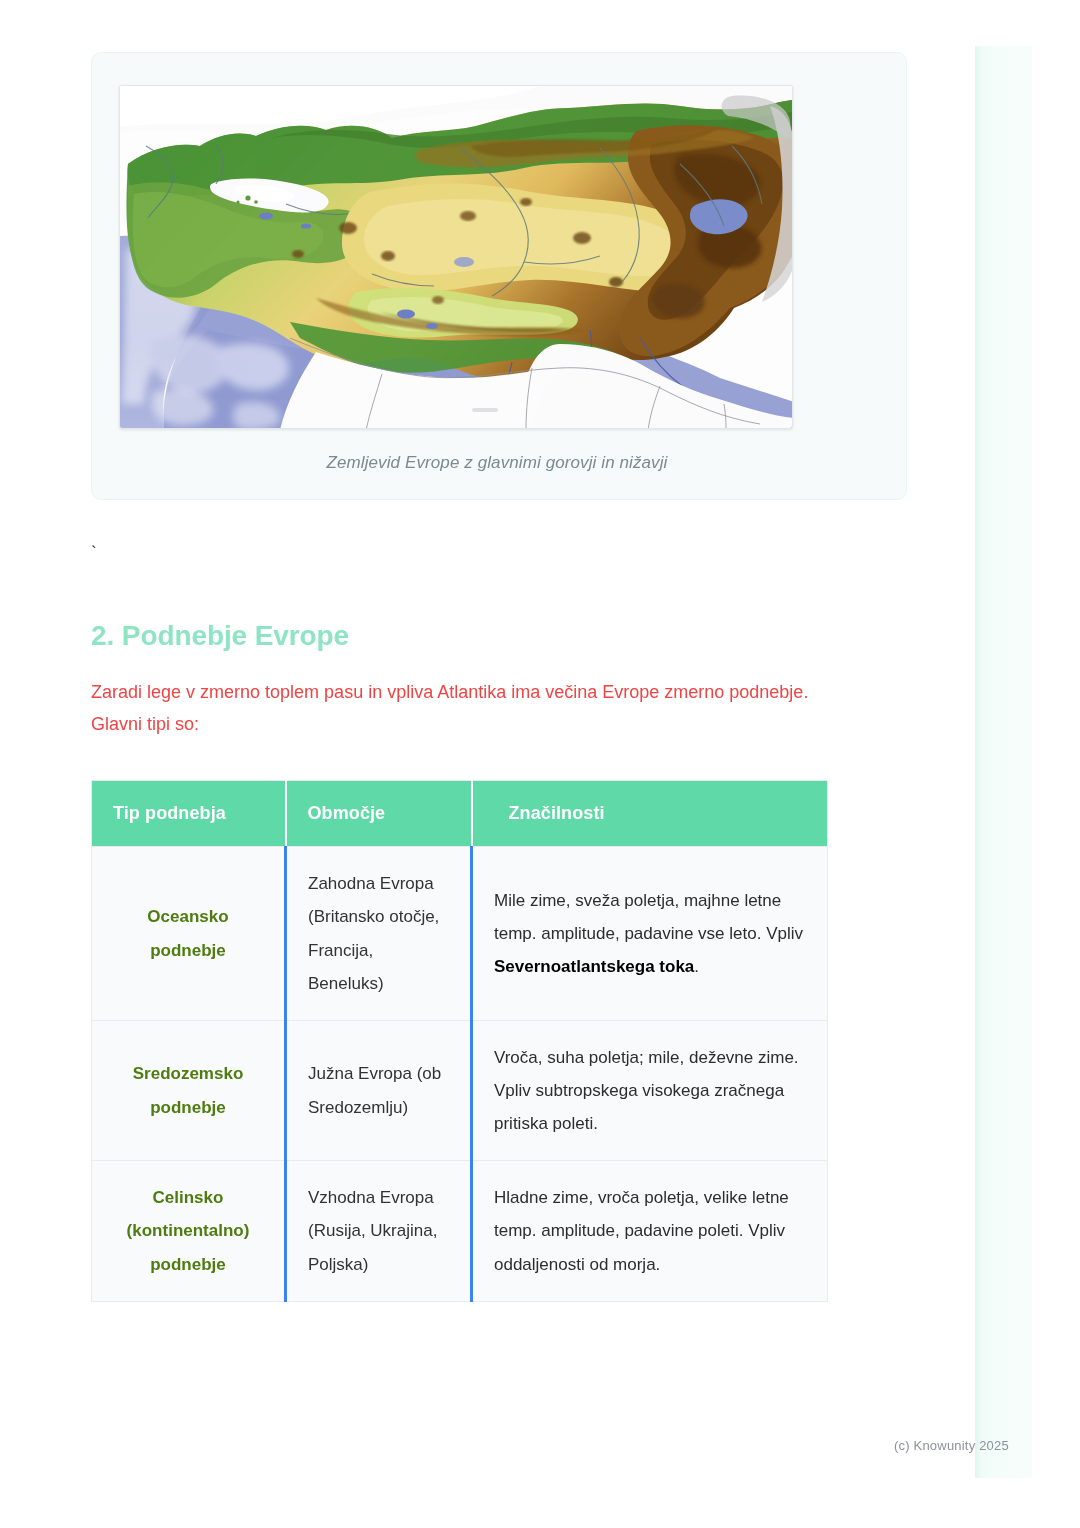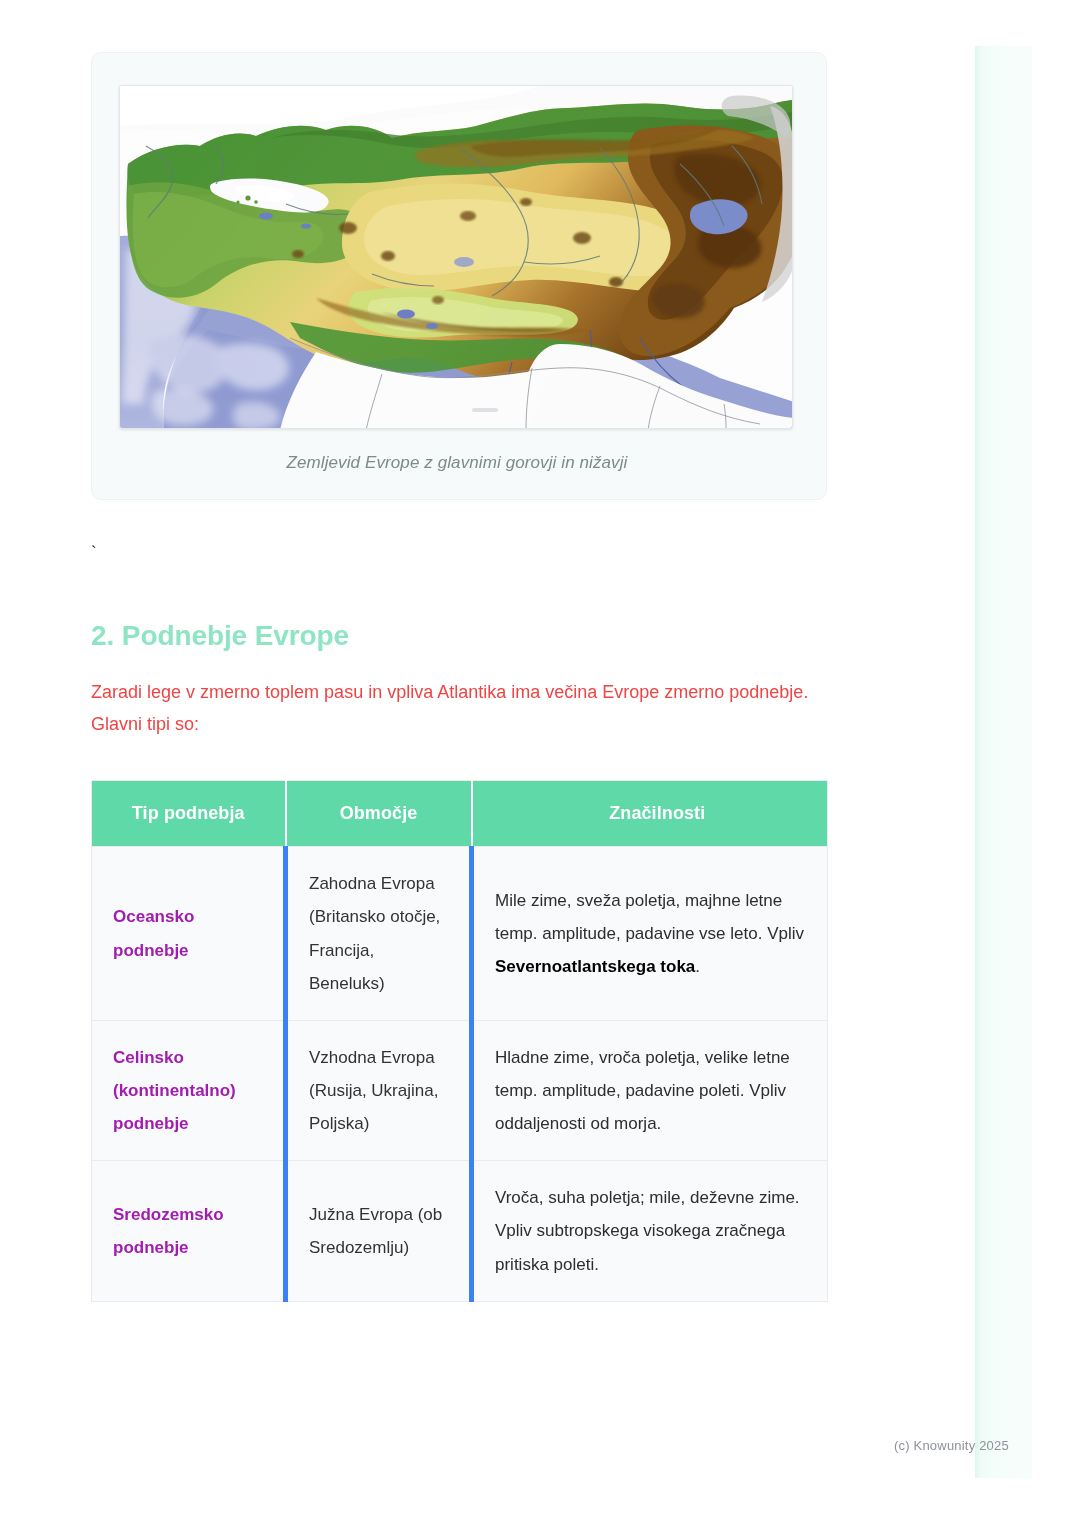--- a/index.html
+++ b/index.html
@@ -31,21 +31,21 @@
   .content {
     position: absolute;
     left: 91px;
     top: 0;
     width: 736px;
   }
 
   
   .figure-card {
     margin-top: 52px;
-    width: 736px;
+    width: 816px;
     background: #f7fafa;
     border: 1px solid #eaf4f0;
     border-radius: 10px;
     padding: 32px 31px 26px 27px;
   }
   .figure-img-wrap {
     width: 674px;
     height: 344px;
     border: 1px solid #e2e6e9;
     border-radius: 3px;
@@ -102,42 +102,43 @@
   }
   .climate-table col.c1 { width: 194px; }
   .climate-table col.c2 { width: 186px; }
   .climate-table col.c3 { width: 356px; }
 
   .climate-table thead th {
     background: #5fd9a8;
     color: #ffffff;
     font-size: 18px;
     font-weight: 700;
-    text-align: center;
+    text-align: left;
     padding: 22px 21px;
     border-right: 2px solid #ffffff;
     vertical-align: middle;
     letter-spacing: 0.1px;
   }
   .climate-table thead th:last-child { border-right: none; padding-left: 36px; }
 
   .climate-table tbody td {
     background: #f9fafc;
     border-top: 1px solid #e8ebef;
-    border-right: 5px solid #3b82f6;
+    border-right: 3px solid #3b82f6;
     padding: 20px 21px;
     font-size: 17px;
     line-height: 1.95;
     color: #2d2d2d;
     vertical-align: middle;
   }
   .climate-table tbody td:last-child { border-right: none; }
   .climate-table tbody td.col-type {
     font-weight: 700;
-    color: #a21caf;
+    color: #4d7c0f;
+    text-align: center;
   }
   .climate-table tbody td.col-area { color: #333333; }
   .climate-table tbody td.col-char { color: #2d2d2d; }
   .climate-table tbody td b { font-weight: 700; color: #000000; }
 
   
   .watermark {
     position: absolute;
     left: 894px;
     top: 1438px;
@@ -390,29 +391,29 @@
           <th>Značilnosti</th>
         </tr>
       </thead>
       <tbody>
         <tr>
           <td class="col-type">Oceansko podnebje</td>
           <td class="col-area">Zahodna Evropa (Britansko otočje, Francija, Beneluks)</td>
           <td class="col-char"><span>Mile zime, sveža poletja, majhne letne temp. amplitude, padavine vse leto. Vpliv </span><b>Severnoatlantskega toka</b><span>.</span></td>
         </tr>
         <tr>
+          <td class="col-type">Sredozemsko podnebje</td>
+          <td class="col-area">Južna Evropa (ob Sredozemlju)</td>
+          <td class="col-char"><span>Vroča, suha poletja; mile, deževne zime. Vpliv subtropskega visokega zračnega pritiska poleti.</span><b></b><span></span></td>
+        </tr>
+        <tr>
           <td class="col-type">Celinsko (kontinentalno) podnebje</td>
           <td class="col-area">Vzhodna Evropa (Rusija, Ukrajina, Poljska)</td>
           <td class="col-char"><span>Hladne zime, vroča poletja, velike letne temp. amplitude, padavine poleti. Vpliv oddaljenosti od morja.</span><b></b><span></span></td>
         </tr>
-        <tr>
-          <td class="col-type">Sredozemsko podnebje</td>
-          <td class="col-area">Južna Evropa (ob Sredozemlju)</td>
-          <td class="col-char"><span>Vroča, suha poletja; mile, deževne zime. Vpliv subtropskega visokega zračnega pritiska poleti.</span><b></b><span></span></td>
-        </tr>
       </tbody>
     </table>
 
   </div>
 
   <div class="watermark">(c) Knowunity 2025</div>
 
 </div>
 
 </body></html>

